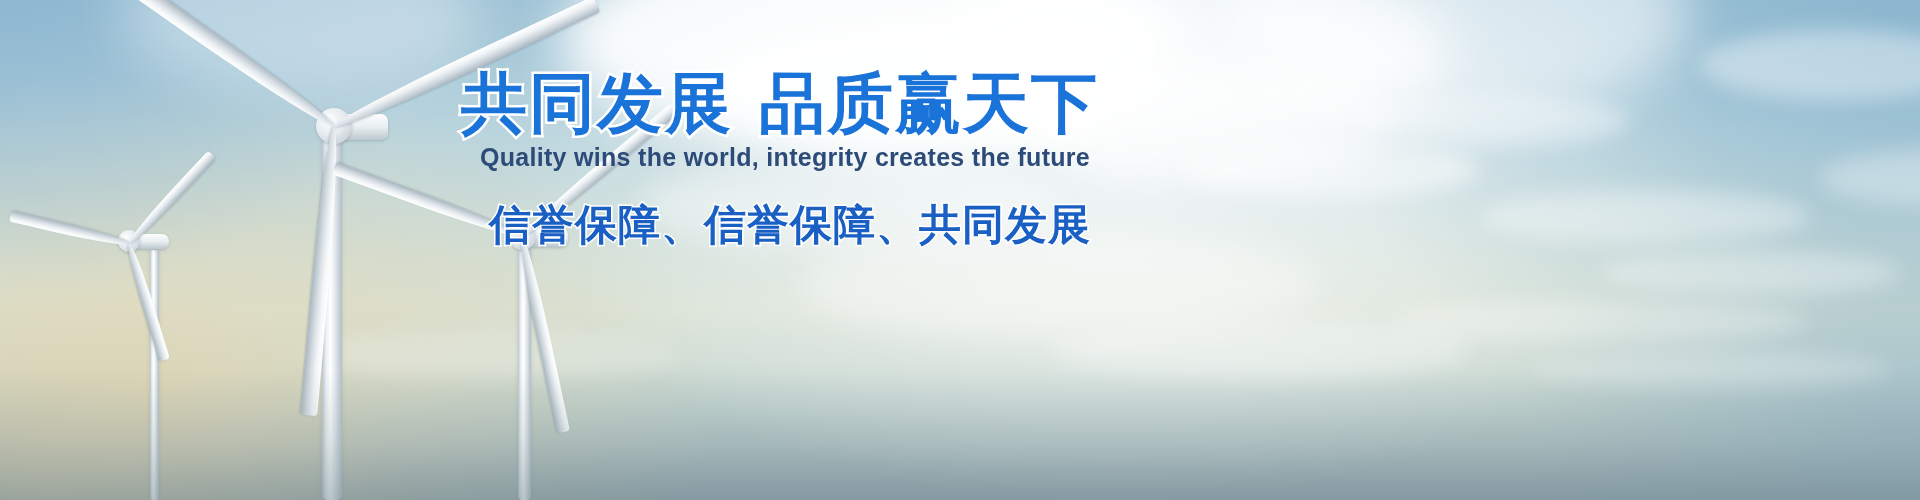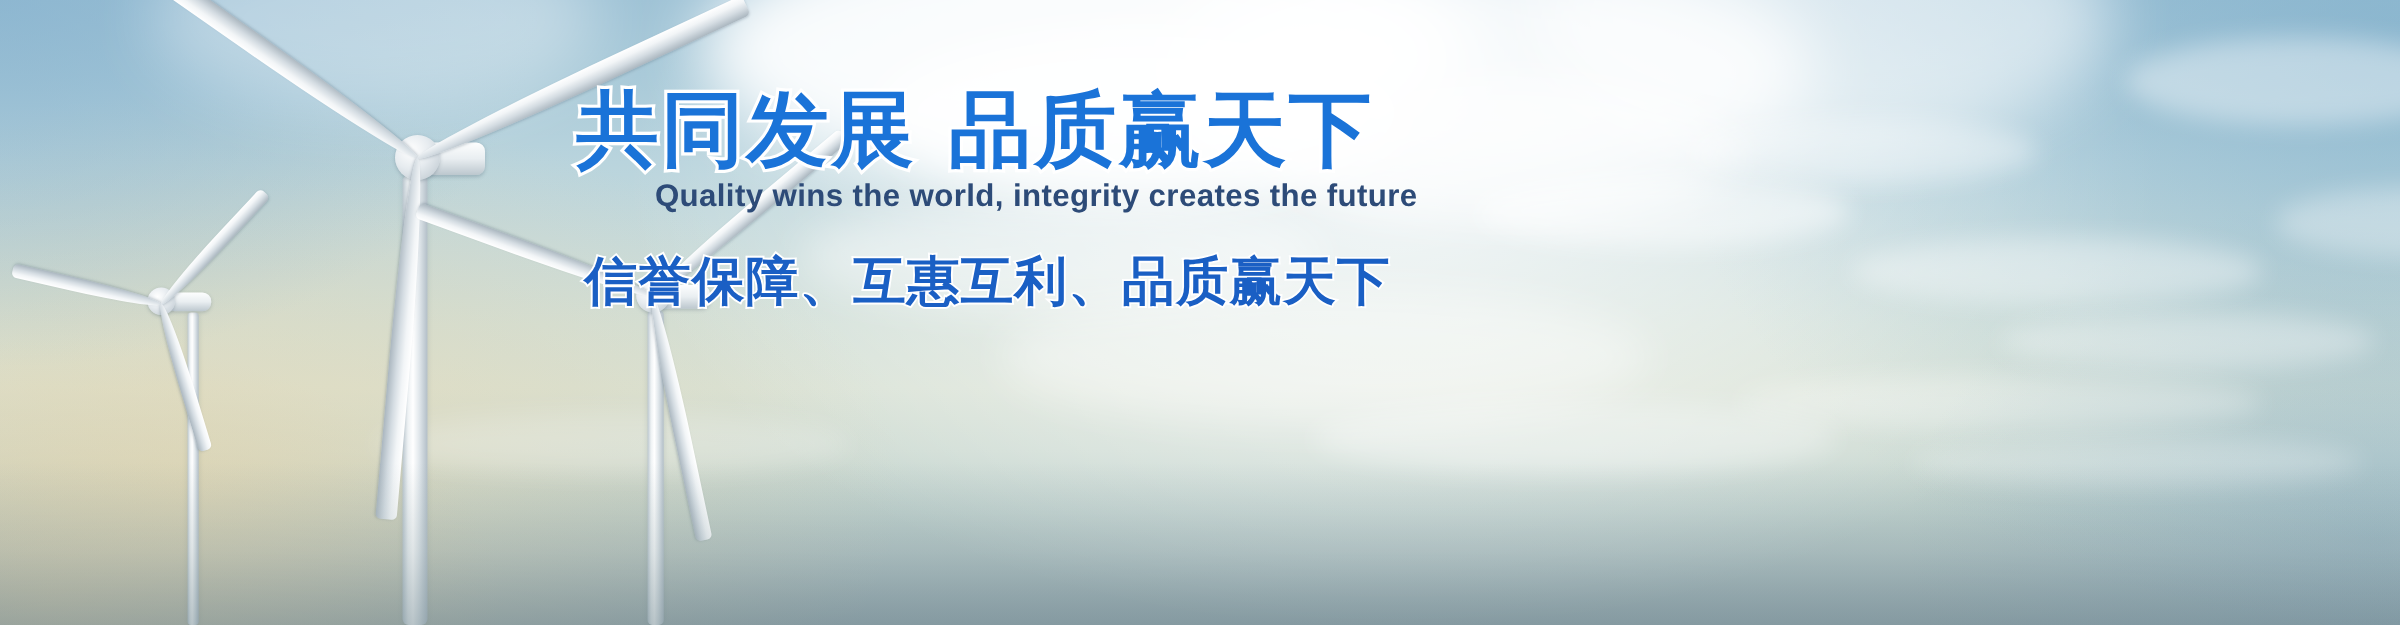--- a/index.html
+++ b/index.html
@@ -97,21 +97,20 @@
   }
   .headline .gap{display:inline-block;width:26px;}
 
   .subtitle{
     position:absolute;left:0;top:142px;width:1570px;
     text-align:center;
     font-size:25px;line-height:30px;
     font-weight:bold;
     color:#2d4b78;
     letter-spacing:0.3px;
-    margin-left:44px;
   }
 
   .tagline{
     position:absolute;left:0;top:200px;width:1580px;
     text-align:center;
     font-size:42px;line-height:50px;
     font-weight:bold;
     color:#1a5fc4;
     letter-spacing:1px;
     -webkit-text-stroke:3px #ffffff;
@@ -188,17 +187,17 @@
   <div class="bottom-haze"></div>
 
   <div class="text-block">
 
     <div class="headline">
       <span>共同发展</span><span class="gap"></span><span>品质赢天下</span>
     </div>
 
     <div class="subtitle">Quality wins the world, integrity creates the future</div>
 
-    <div class="tagline">信誉保障、互惠互利、品质赢天下</div>
+    <div class="tagline">信誉保障、信誉保障、共同发展</div>
 
   </div>
 
 </div>
 
 </body></html>

